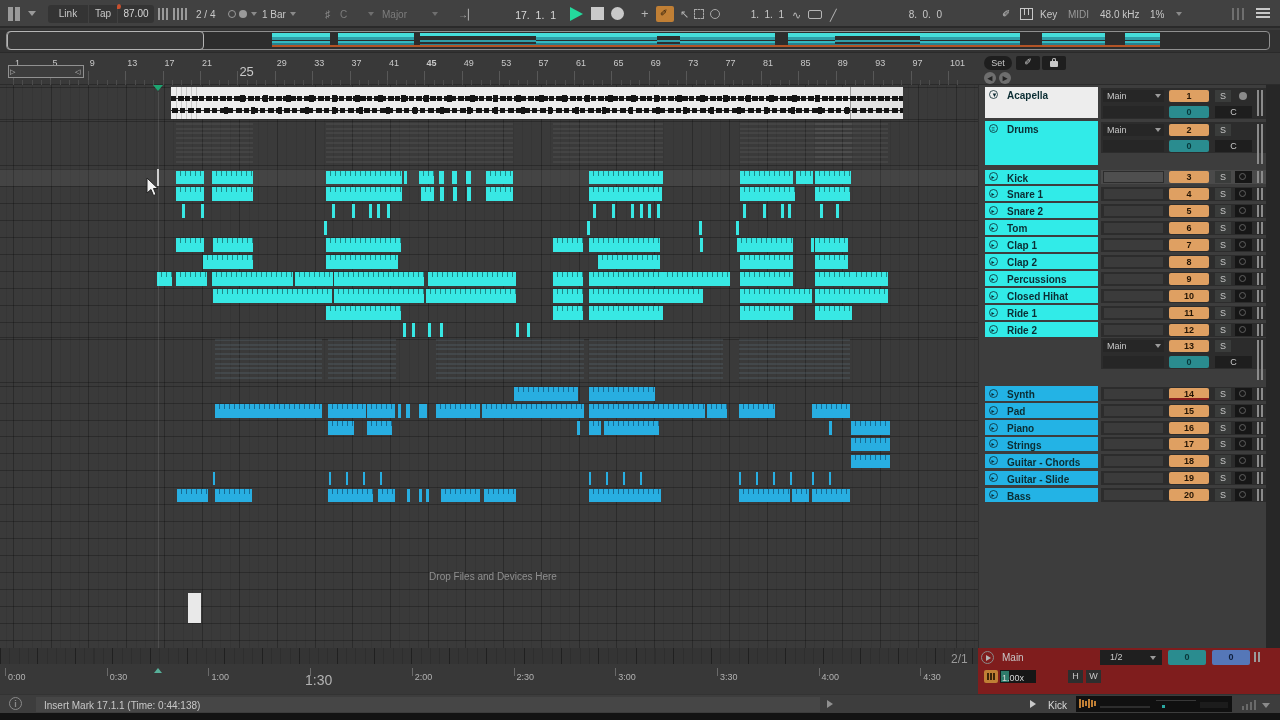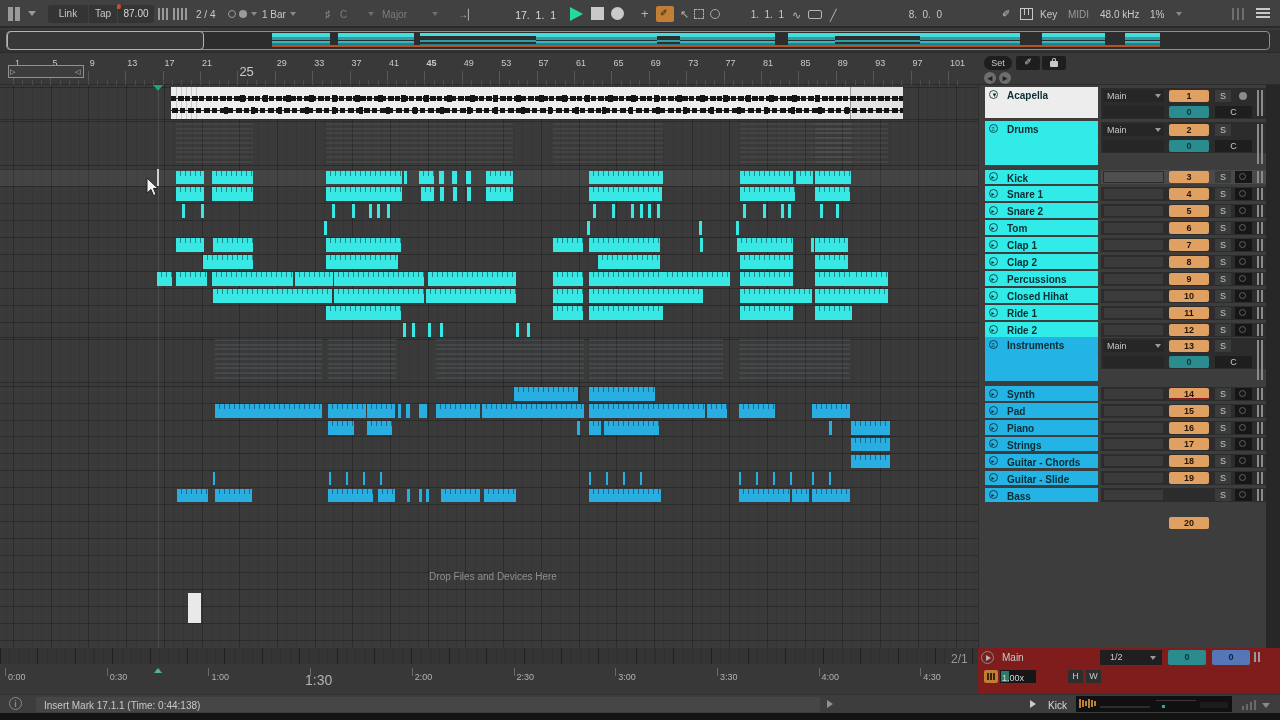--- a/index.html
+++ b/index.html
@@ -912,26 +912,20 @@
       </div>
       <div style="position: absolute; left: 124px; top: 238.55px; width: 61px; height: 12px; background: rgb(59, 59, 59); border: 1px solid rgb(44, 44, 44);"></div>
       <div style="position: absolute; left: 190px; top: 238.55px; width: 40px; height: 12px; background: rgb(223, 160, 98); border-radius: 2px; color: rgb(36, 21, 5); font-size: 9px; font-weight: bold; text-align: center; line-height: 12px;">12</div>
       <div style="position: absolute; left: 236px; top: 238.55px; width: 16px; height: 12px; background: rgb(58, 60, 59); color: rgb(198, 198, 198); font-size: 9px; text-align: center; line-height: 12px;">S</div>
       <div style="position: absolute; left: 256px; top: 238.55px; width: 17px; height: 12px; background: rgb(22, 22, 22);">
         <div style="position: absolute; left: 4px; top: 2px; width: 7px; height: 7px; border: 1px solid rgb(95, 95, 95); border-radius: 50%;"></div>
       </div>
       <div style="position: absolute; left: 278px; top: 238.55px; width: 2px; height: 12px; background: rgb(139, 139, 139);"></div>
       <div style="position: absolute; left: 282px; top: 238.55px; width: 2px; height: 12px; background: rgb(139, 139, 139);"></div>
       <div style="position: absolute; left: 122px; top: 253px; width: 166px; height: 31px; background: rgb(44, 44, 44);"></div>
-      <div style="position: absolute; left: 6px; top: 252px; width: 113px; height: 44px; background: rgb(35, 179, 229);">
-        <div style="position: absolute; left: 4px; top: 2.5px; width: 9px; height: 9px; border: 1px solid rgba(10, 40, 48, 0.8); border-radius: 50%;">
-          <div style="position: absolute; left: 1.5px; top: 1px; font-size: 6px; color: rgb(10, 40, 48); line-height: 7px;">≡</div>
-        </div>
-        <div style="position: absolute; left: 22px; top: 3px; font-size: 10px; font-weight: bold; color: rgb(11, 45, 51); white-space: nowrap;">Instruments</div>
-      </div>
       <div style="position: absolute; left: 124px; top: 255px; width: 61px; height: 12px; background: rgb(38, 38, 38); color: rgb(200, 200, 200); font-size: 9px; line-height: 12px; padding-left: 4px;">Main<div style="position: absolute; left: 52px; top: 4px; width: 0px; height: 0px; border-left: 3px solid transparent; border-right: 3px solid transparent; border-top: 4px solid rgb(154, 154, 154);"></div></div>
       <div style="position: absolute; left: 190px; top: 255px; width: 40px; height: 12px; background: rgb(223, 160, 98); border-radius: 2px; color: rgb(36, 21, 5); font-size: 9px; font-weight: bold; text-align: center; line-height: 12px;">13</div>
       <div style="position: absolute; left: 236px; top: 255px; width: 16px; height: 12px; background: rgb(58, 60, 59); color: rgb(198, 198, 198); font-size: 9px; text-align: center; line-height: 12px;">S</div>
       <div style="position: absolute; left: 124px; top: 271px; width: 61px; height: 12px; background: rgb(38, 38, 38);"></div>
       <div style="position: absolute; left: 190px; top: 271px; width: 40px; height: 12px; background: rgb(42, 140, 143); border-radius: 2px; color: rgb(6, 55, 58); font-size: 9px; font-weight: bold; text-align: center; line-height: 12px;">0</div>
       <div style="position: absolute; left: 236px; top: 271px; width: 37px; height: 12px; background: rgb(30, 30, 30); color: rgb(198, 198, 198); font-size: 9px; text-align: center; line-height: 12px;">C</div>
       <div style="position: absolute; left: 278px; top: 255px; width: 2px; height: 40px; background: rgb(139, 139, 139);"></div>
       <div style="position: absolute; left: 282px; top: 255px; width: 2px; height: 40px; background: rgb(139, 139, 139);"></div>
       <div style="position: absolute; left: 122px; top: 301.6px; width: 166px; height: 14px; background: rgb(44, 44, 44);"></div>
       <div style="position: absolute; left: 6px; top: 301.1px; width: 113px; height: 14.5px; background: rgb(35, 179, 229);">
@@ -1024,21 +1018,21 @@
       <div style="position: absolute; left: 278px; top: 387.35px; width: 2px; height: 12px; background: rgb(139, 139, 139);"></div>
       <div style="position: absolute; left: 282px; top: 387.35px; width: 2px; height: 12px; background: rgb(139, 139, 139);"></div>
       <div style="position: absolute; left: 122px; top: 403.3px; width: 166px; height: 14px; background: rgb(44, 44, 44);"></div>
       <div style="position: absolute; left: 6px; top: 402.8px; width: 113px; height: 14.5px; background: rgb(35, 179, 229);">
         <div style="position: absolute; left: 4px; top: 2.5px; width: 9px; height: 9px; border: 1px solid rgba(10, 40, 48, 0.8); border-radius: 50%;">
           <div style="position: absolute; left: 1.5px; top: 1px; font-size: 6px; color: rgb(10, 40, 48); line-height: 7px;">▸</div>
         </div>
         <div style="position: absolute; left: 22px; top: 3px; font-size: 10px; font-weight: bold; color: rgb(11, 45, 51); white-space: nowrap;">Bass</div>
       </div>
       <div style="position: absolute; left: 124px; top: 404.3px; width: 61px; height: 12px; background: rgb(59, 59, 59); border: 1px solid rgb(44, 44, 44);"></div>
-      <div style="position: absolute; left: 190px; top: 404.3px; width: 40px; height: 12px; background: rgb(223, 160, 98); border-radius: 2px; color: rgb(36, 21, 5); font-size: 9px; font-weight: bold; text-align: center; line-height: 12px; margin-top: 28px;">20</div>
+      <div style="position: absolute; left: 190px; top: 404.3px; width: 40px; height: 12px; background: rgb(223, 160, 98); border-radius: 2px; color: rgb(36, 21, 5); font-size: 9px; font-weight: bold; text-align: center; line-height: 12px;">20</div>
       <div style="position: absolute; left: 236px; top: 404.3px; width: 16px; height: 12px; background: rgb(58, 60, 59); color: rgb(198, 198, 198); font-size: 9px; text-align: center; line-height: 12px;">S</div>
       <div style="position: absolute; left: 256px; top: 404.3px; width: 17px; height: 12px; background: rgb(22, 22, 22);">
         <div style="position: absolute; left: 4px; top: 2px; width: 7px; height: 7px; border: 1px solid rgb(95, 95, 95); border-radius: 50%;"></div>
       </div>
       <div style="position: absolute; left: 278px; top: 404.3px; width: 2px; height: 12px; background: rgb(139, 139, 139);"></div>
       <div style="position: absolute; left: 282px; top: 404.3px; width: 2px; height: 12px; background: rgb(139, 139, 139);"></div>
     </div>
   <div id="scrollbar"></div>
   <div id="scrub"></div>
   <div id="timebar">

